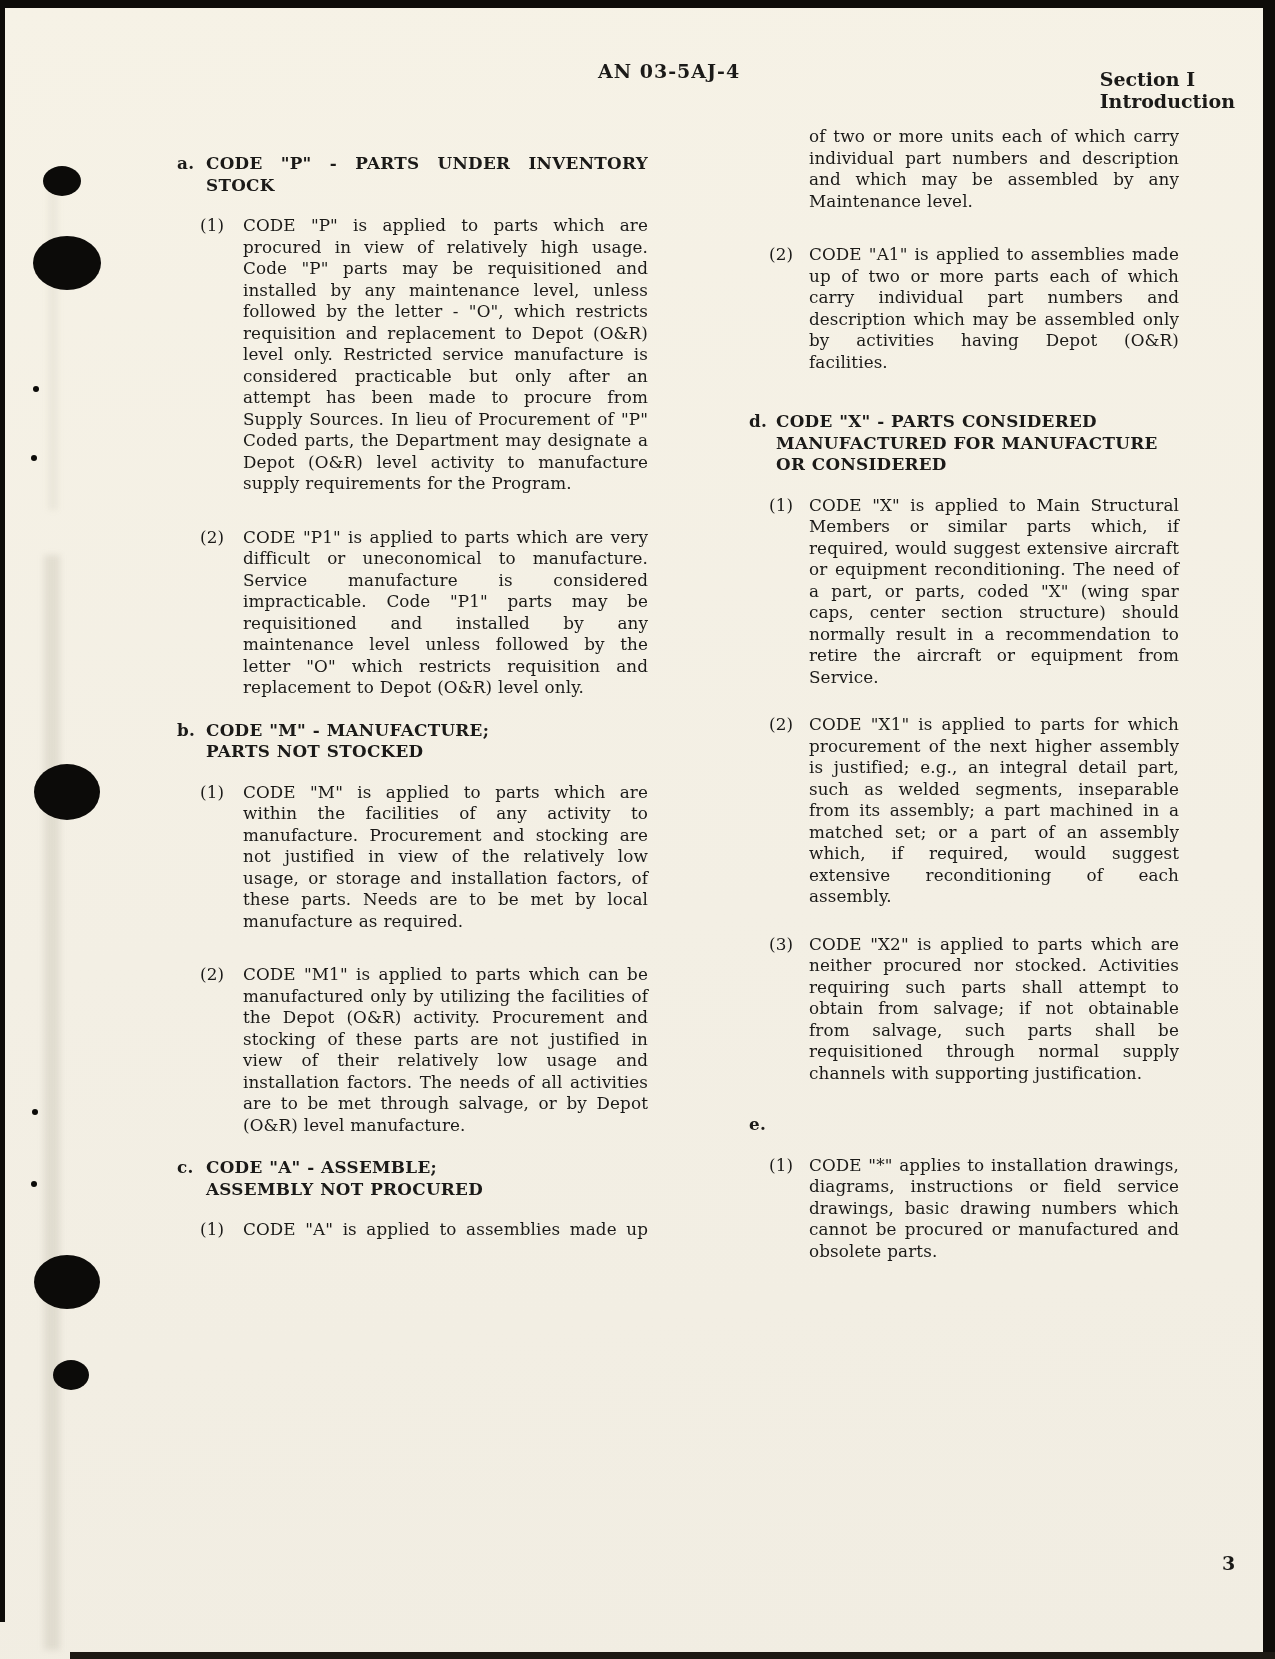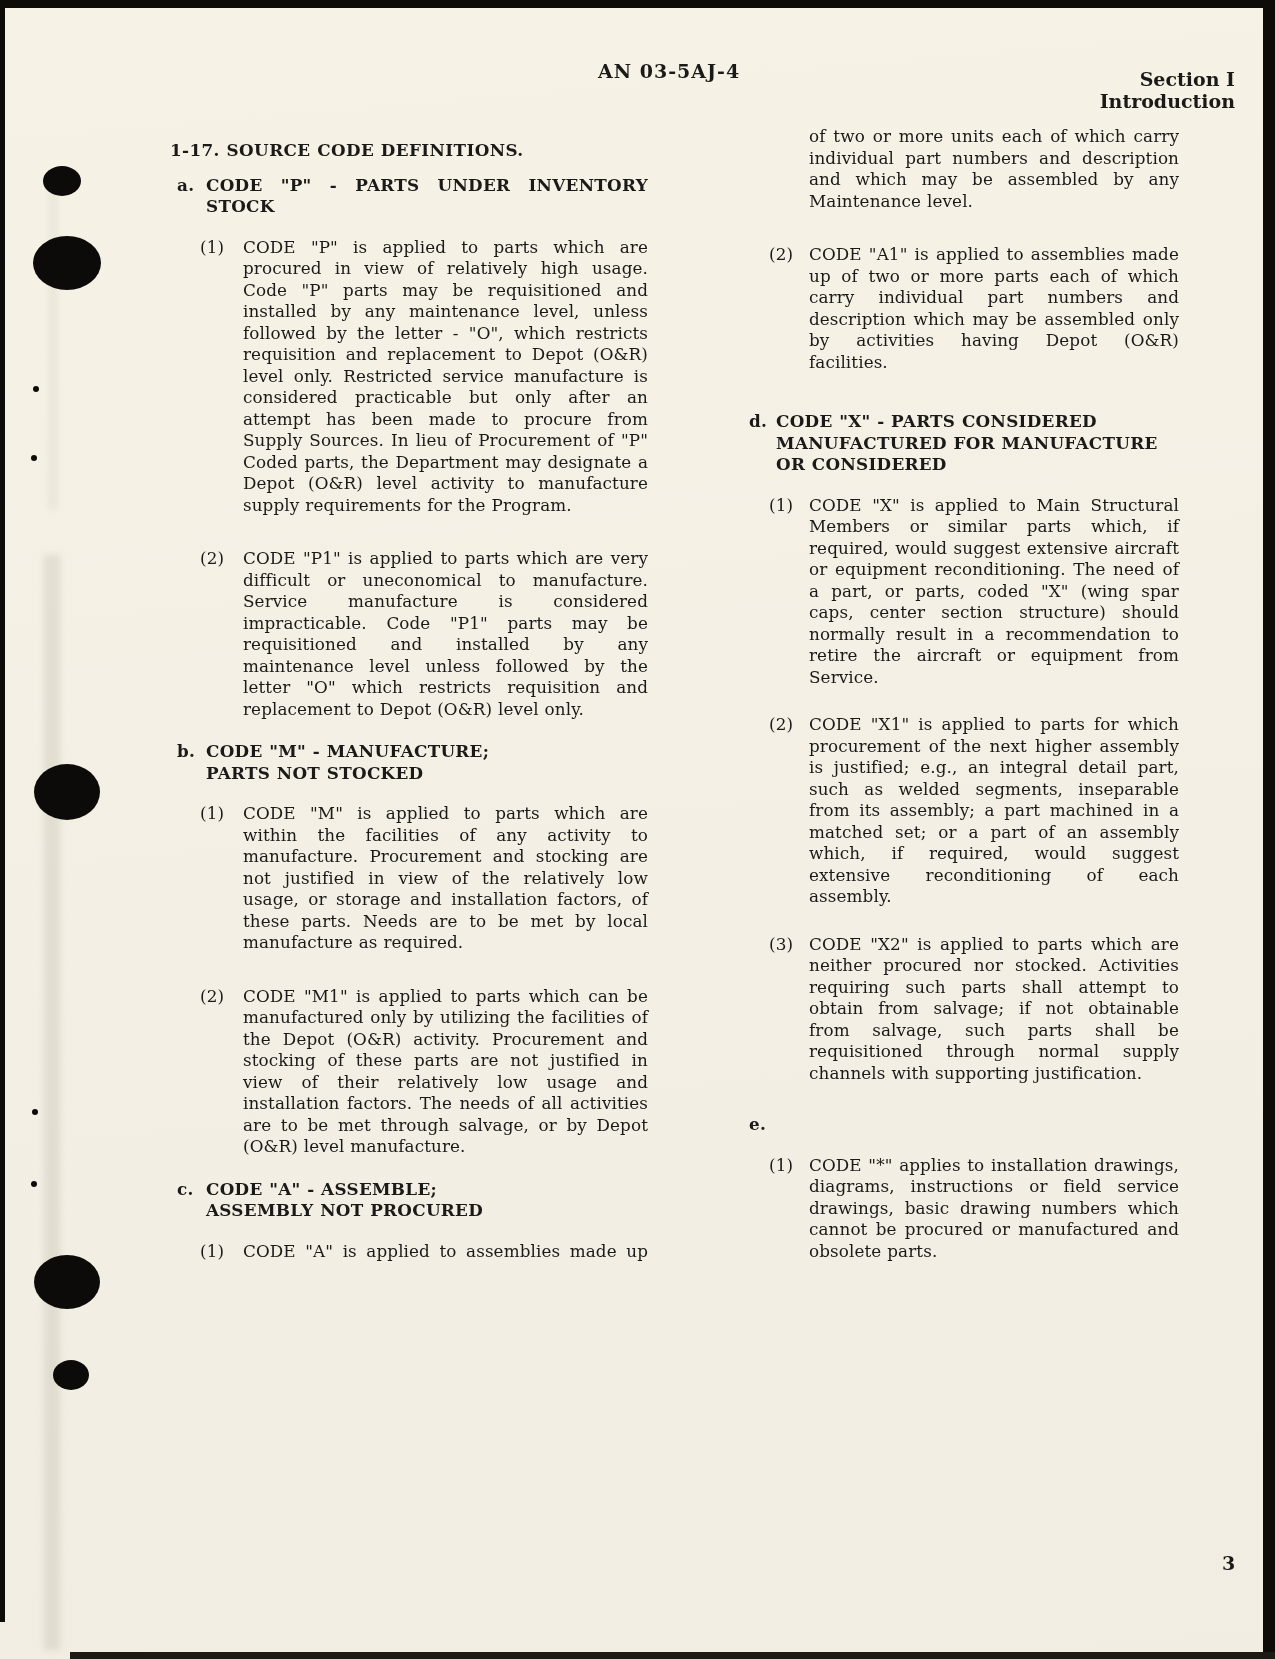--- a/index.html
+++ b/index.html
@@ -21,21 +21,21 @@
   }
   .smudge2 {
     position:absolute; left:48px; top:180px; width:10px; height:330px;
     background:rgba(118,110,92,0.07); filter:blur(3px); z-index:1;
   }
   .header-doc {
     position:absolute; left:598px; top:60px; font-size:19px; font-weight:bold;
     letter-spacing:1px; white-space:nowrap;
   }
   .header-section {
-    position:absolute; right:40px; top:68px; text-align:right; font-size:19px;
+    position:absolute; right:40px; top:68px; text-align:left; font-size:19px;
     font-weight:bold; line-height:22px;
   }
   .page-number {
     position:absolute; left:1222px; top:1552px; font-size:19px; font-weight:bold;
   }
   .col {
     position:absolute; font-size:16.8px; line-height:21.5px;
     letter-spacing:0.1px; word-spacing:0.5px; text-align:justify; z-index:2;
   }
   .col-left  { left:170px; top:140px; width:478px; }
@@ -74,21 +74,20 @@
 <div class="mark" style="left:34px;top:1255px;width:66px;height:54px;"></div>
 <div class="mark" style="left:53px;top:1360px;width:36px;height:30px;"></div>
 
 <div class="header-doc">AN 03-5AJ-4</div>
 <div class="header-section">
   <div>Section I</div>
   <div>Introduction</div>
 </div>
 
 <div class="col col-left">
-  <div class="col-heading">1-17. SOURCE CODE DEFINITIONS.</div>
 
   <div class="section-block first">
     <div class="section-head">
       <span class="s-label">a.</span>
       <div class="s-title">
         <div>CODE "P" - PARTS UNDER INVENTORY STOCK</div>
       </div>
     </div>
     <div class="item">
       <span class="item-num">(1)</span>

